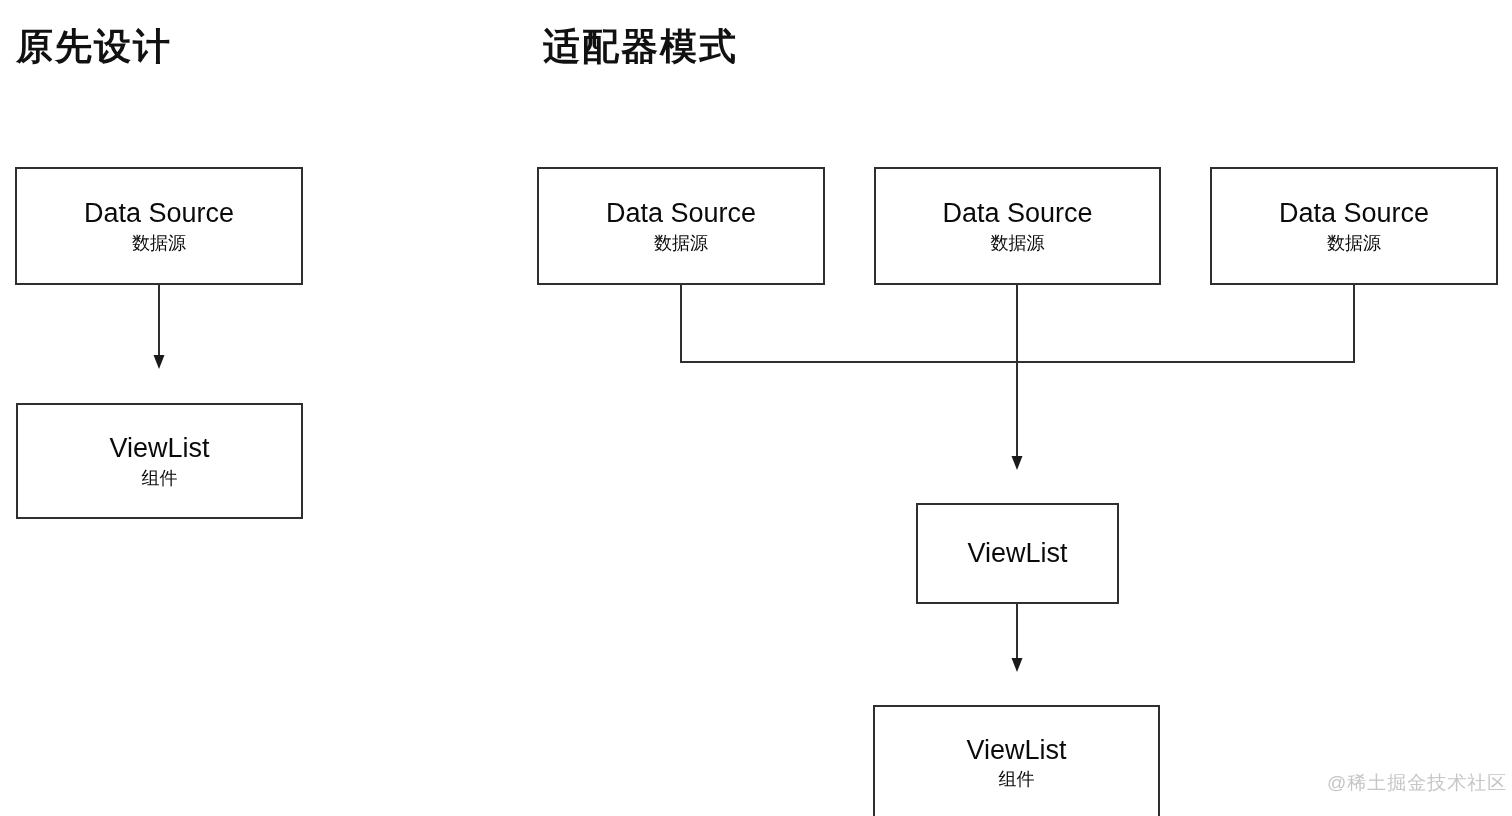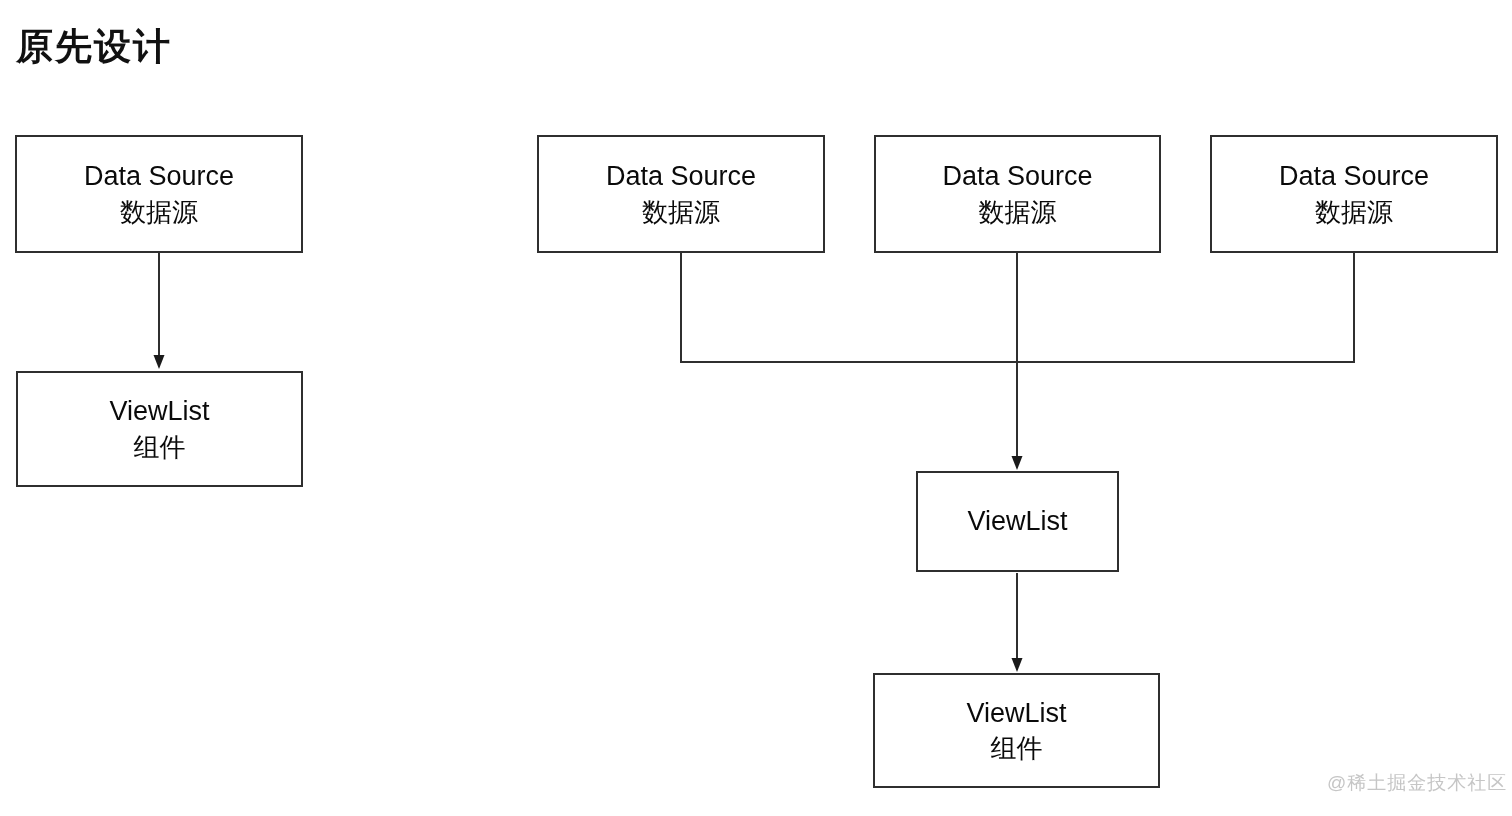--- a/index.html
+++ b/index.html
@@ -31,23 +31,24 @@
     background: #ffffff;
     display: flex;
     flex-direction: column;
     align-items: center;
     justify-content: center;
     text-align: center;
     color: #0a0a0a;
     font-size: 27px;
     line-height: 1.32;
     white-space: nowrap;
+    margin-top: 32px;
   }
   .node .zh {
-    font-size: 26px;
+    font-size: 18px;
   }
   #connector-layer {
     position: absolute;
     left: 0;
     top: 0;
     width: 1512px;
     height: 816px;
     pointer-events: none;
   }
   #connector-layer path.wire {
@@ -69,20 +70,21 @@
     white-space: nowrap;
   }
 </style>
 </head>
 <body>
 
 <div id="canvas">
 
   <div class="section-title" style="left:16px; top:22px;">原先设计</div>
 
+  <div class="section-title" style="left:543px; top:22px;">适配器模式</div>
 
   <svg id="connector-layer" viewBox="0 0 1512 816" xmlns="http://www.w3.org/2000/svg">
 
     <path class="wire" d="M159,253 L159,357"></path>
     <polygon class="head" points="159,369 153.5,355 164.5,355"></polygon>
 
     <path class="wire" d="M681,253 L681,362 L1354,362 L1354,253"></path>
 
     <path class="wire" d="M1017,253 L1017,458"></path>
     <polygon class="head" points="1017,470 1011.5,456 1022.5,456"></polygon>

